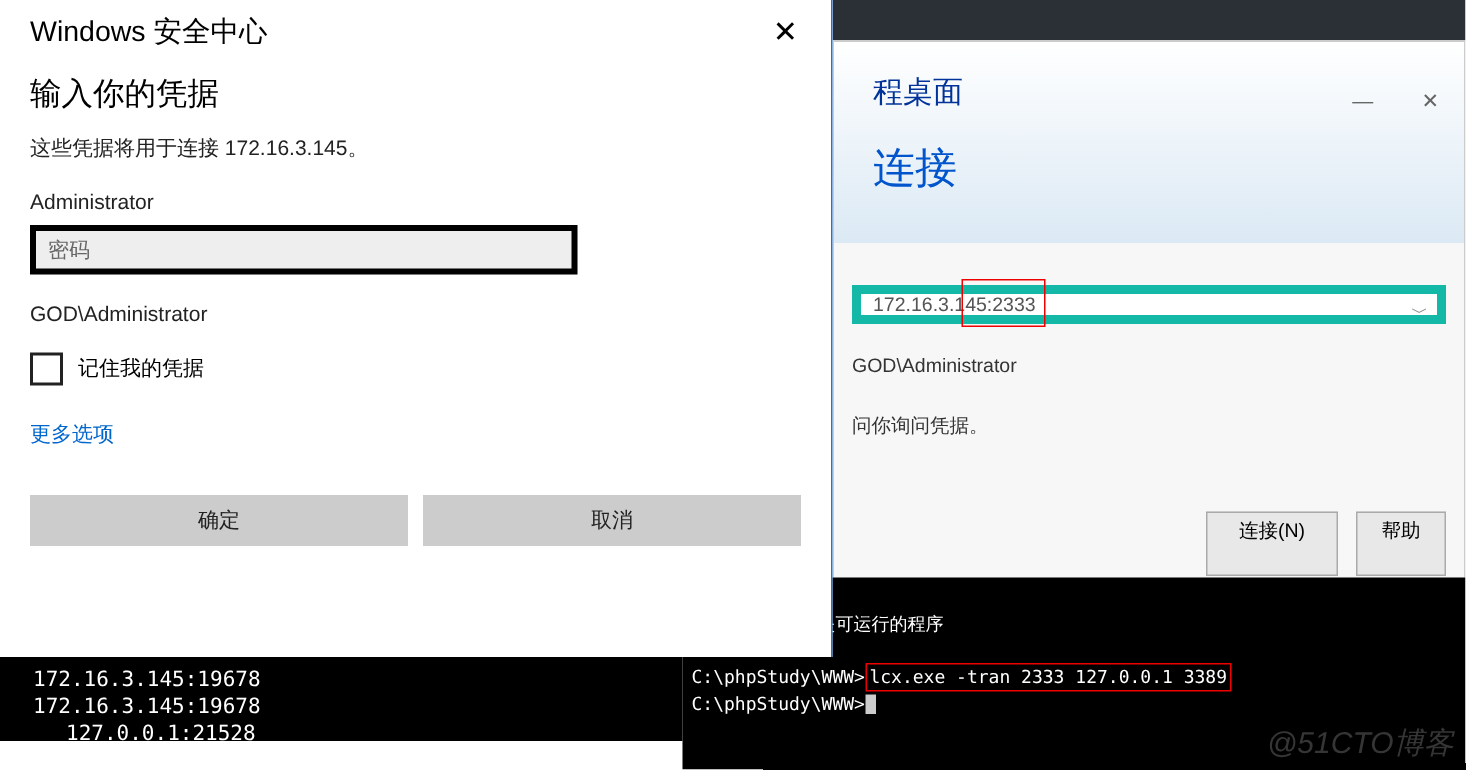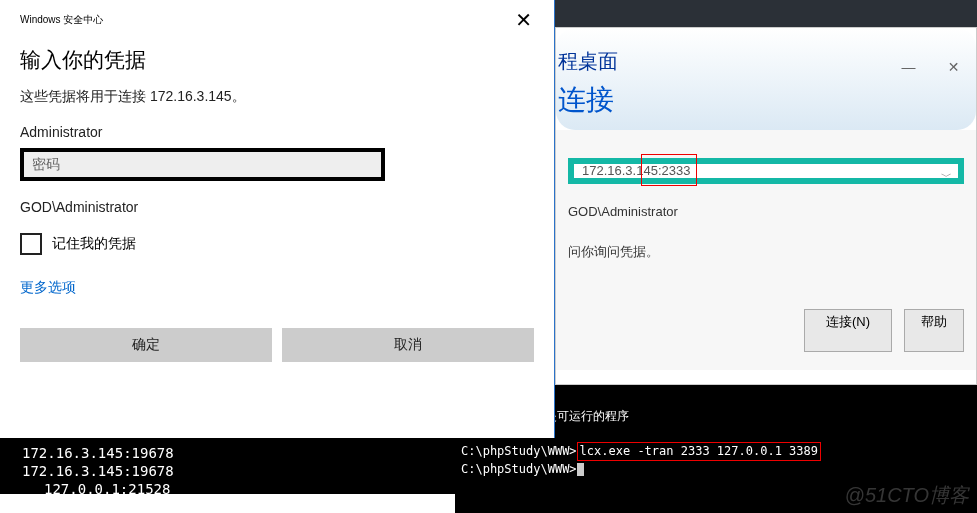--- a/index.html
+++ b/index.html
@@ -1,34 +1,34 @@
 <!DOCTYPE html>
 <html><head>
 <meta charset="utf-8">
 <style>
   * { box-sizing: border-box; margin: 0; padding: 0; }
   body { font-family: "Microsoft YaHei", "Segoe UI", sans-serif; width: 977px; height: 513px; overflow: hidden; position: relative; background: #fff; }
   .bg-dark-top { position: absolute; top: 0; left: 555px; right: 0; height: 27px; background: #2b3037; }
   .win-btn-row { position: absolute; top: 31px; right: 0; display: flex; }
   .win-btn { width: 45px; height: 22px; text-align: center; font-size: 14px; color: #666; }
   .rdp-window { position: absolute; top: 27px; left: 555px; right: 0; height: 358px; background: #fff; border: 1px solid #ccc; }
-  .rdp-header { height: 102px; background: linear-gradient(#fff, #dbe9f4); padding: 20px 0 0 2px; border-radius: 19px; }
+  .rdp-header { height: 134px; background: linear-gradient(#fff, #dbe9f4); padding: 20px 0 0 26px; }
   .rdp-title1 { font-size: 20px; color: #003399; font-weight: 400; }
-  .rdp-title2 { font-size: 28px; color: #0055cc; font-weight: 400; margin-top: 6px; }
+  .rdp-title2 { font-size: 28px; color: #0055cc; font-weight: 400; margin-top: 18px; }
   .rdp-body { padding: 28px 12px 0 12px; background: #f7f7f7; height: 240px; position: relative; }
   .combo { position: relative; height: 26px; width: 100%; border: 6px solid #14b8a6; background: #fff; display: flex; align-items: flex-end; padding: 0 24px 0 8px; font-size: 13px; color: #555; }
   .combo .chev { position: absolute; right: 6px; top: 5px; color: #888; font-size: 11px; }
   .red-box { position: absolute; top: -4px; left: 73px; width: 56px; height: 32px; border: 1px solid #e00; pointer-events: none; }
   .rdp-info { font-size: 13px; color: #333; margin-top: 20px; }
   .rdp-info2 { font-size: 13px; color: #333; margin-top: 24px; }
   .rdp-btns { position: absolute; bottom: 18px; right: 12px; display: flex; gap: 12px; }
   .rdp-btn { width: 88px; height: 43px; font-size: 13px; border: 1px solid #aaa; background: #e8e8e8; text-align: center; line-height: 24px; }
   .cred-dialog { position: absolute; top: 0; left: 0; width: 555px; height: 438px; background: #ffffff; z-index: 10; border-right: 1px solid #2a72c9; }
   .cred-top { display: flex; justify-content: space-between; align-items: center; padding: 8px 14px 0 20px; }
-  .cred-top-title { font-size: 10px; }
+  .cred-top-title { font-size: 19px; }
   .cred-close { font-size: 20px; font-weight: 300; padding: 0 8px; cursor: pointer; }
   .cred-h { font-size: 21px; color: #000; padding: 14px 20px 10px 20px; }
   .cred-msg { font-size: 14px; color: #222; padding: 4px 20px 18px 20px; }
   .cred-user { font-size: 14px; color: #222; padding: 0 20px 8px 20px; }
   .cred-input { margin: 0 20px; width: 365px; height: 33px; border: 4px solid #000000; background: #eee; padding: 0 8px; font-size: 14px; color: #666; display: flex; align-items: center; }
   .cred-domain { font-size: 14px; color: #222; padding: 18px 20px 14px 20px; }
   .cred-check-row { display: flex; align-items: center; padding: 4px 20px 18px 20px; gap: 10px; }
   .cred-check { width: 22px; height: 22px; border: 2px solid #222; }
   .cred-check-label { font-size: 14px; }
   .cred-more { font-size: 14px; color: #0066cc; padding: 6px 20px 16px 20px; }

